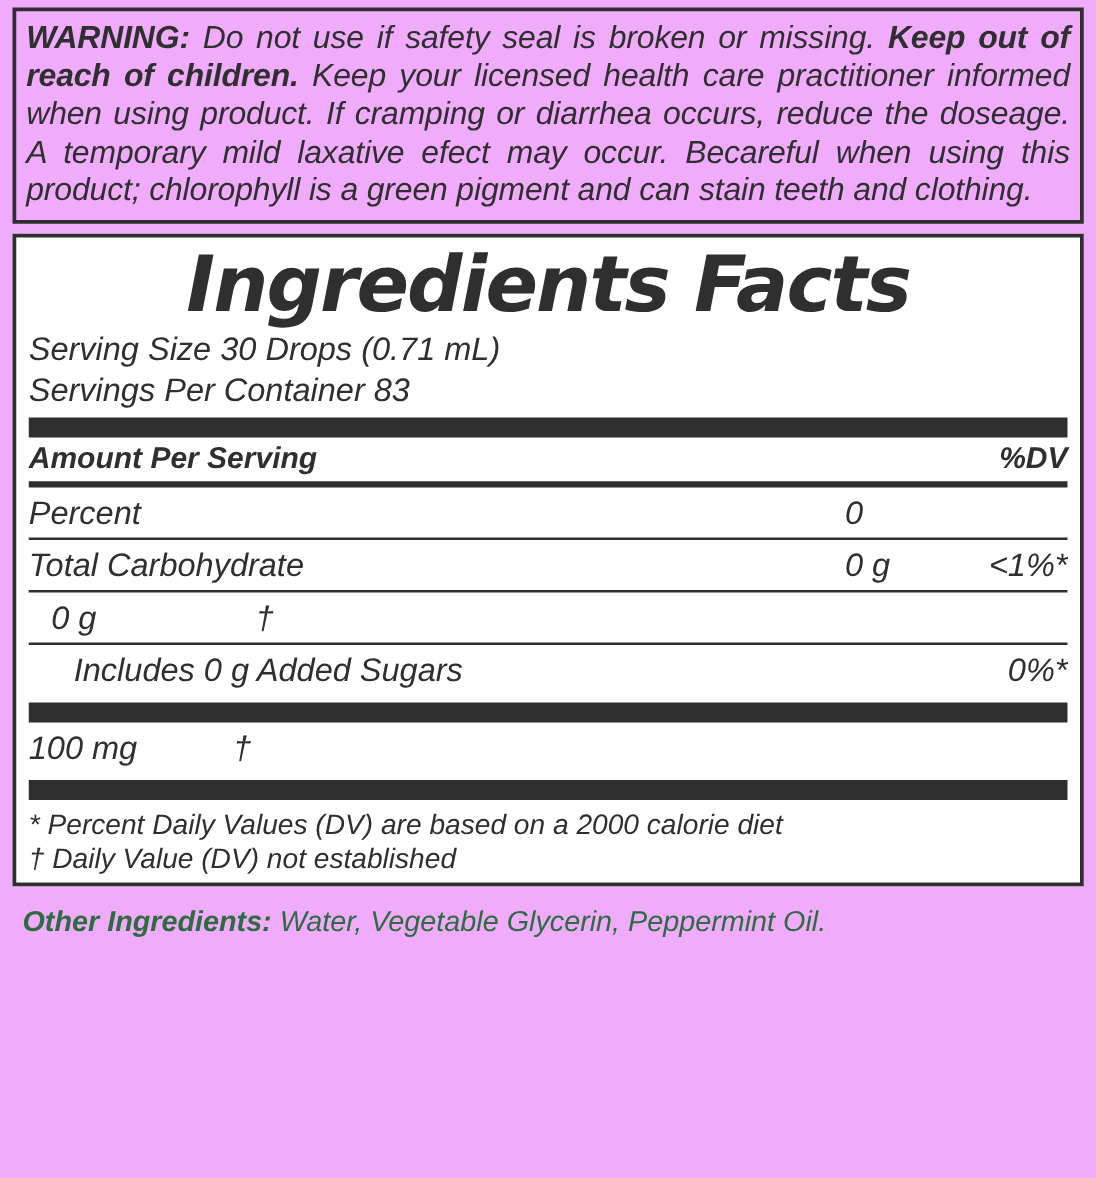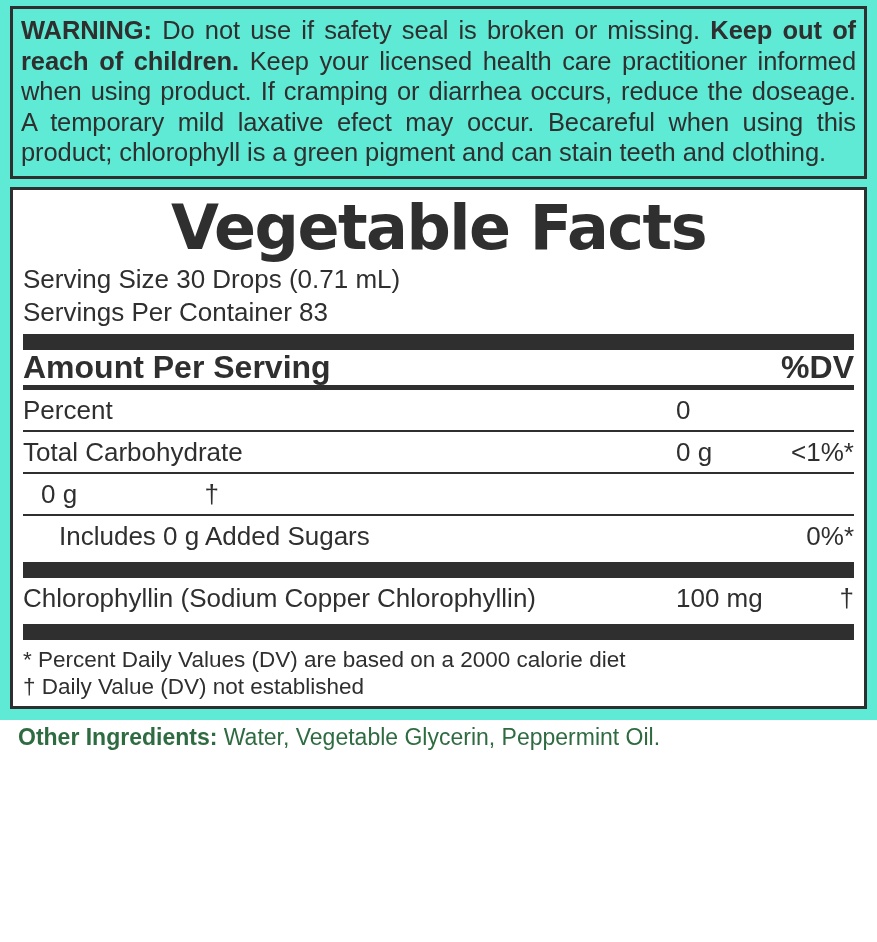--- a/index.html
+++ b/index.html
@@ -10,24 +10,25 @@
   body {
     width: 877px;
     height: 942px;
     font-family: "Liberation Sans", sans-serif;
     color: #2f2f2f;
     overflow: hidden;
   }
   .page {
     position: relative;
     width: 877px;
-    height: 720px;
+    height: 942px;
     box-sizing: border-box;
     padding: 6px 8px 0 8px;
-    background: #5eead4;
+    background: #f0abfc;
+    font-style: italic;
   }
 
   
   .warning-box {
     border: 3px solid #2f2f2f;
     box-sizing: border-box;
     padding: 6px 8px 8px 8px;
     margin: 0 2px;
   }
   .warning-text {
@@ -99,21 +100,21 @@
     white-space: nowrap;
   }
   .row .dv {
     width: 92px;
     text-align: right;
     white-space: nowrap;
   }
   .amount-per-serving {
     display: flex;
     align-items: flex-start;
-    font-size: 32px;
+    font-size: 24px;
     font-weight: bold;
     line-height: 28px;
     padding: 3px 0 4px 0;
   }
   .amount-per-serving .label { flex: 1 1 auto; }
   .amount-per-serving .pdv { text-align: right; }
 
   .indent-1 { padding-left: 18px; }
   .indent-2 { padding-left: 36px; align-items: flex-end; }
 
@@ -140,21 +141,21 @@
 <body>
 
 <div class="page">
 
   <div class="warning-box">
     <div class="warning-text"><b>WARNING:</b><span> Do not use if safety seal is broken or missing. </span><b>Keep out of reach of children.</b><span> Keep your licensed health care practitioner informed when using product. If cramping or diarrhea occurs, reduce the doseage. A temporary mild laxative efect may occur. Becareful when using this product; chlorophyll is a green pigment and can stain teeth and clothing.</span></div>
   </div>
 
   <div class="sf-box">
 
-    <div class="sf-title">Vegetable Facts</div>
+    <div class="sf-title">Ingredients Facts</div>
 
     <div class="sf-serving">Serving Size 30 Drops (0.71 mL)</div>
     <div class="sf-serving">Servings Per Container 83</div>
 
     <div class="bar-thick"></div>
 
     <div class="amount-per-serving">
       <span class="label">Amount Per Serving</span>
       <span class="pdv">%DV</span>
     </div>
@@ -183,21 +184,20 @@
 
     <div class="row indent-2">
       <span class="name">Includes 0 g Added Sugars</span>
       <span class="amount"></span>
       <span class="dv">0%*</span>
     </div>
 
     <div class="bar-thick"></div>
 
     <div class="row">
-      <span class="name">Chlorophyllin (Sodium Copper Chlorophyllin)</span>
       <span class="amount">100 mg</span>
       <span class="dv">†</span>
     </div>
 
     <div class="bar-thick"></div>
 
     <div class="footnotes">* Percent Daily Values (DV) are based on a 2000 calorie diet</div>
     <div class="footnotes" style="padding-top:0">† Daily Value (DV) not established</div>
   </div>
 

